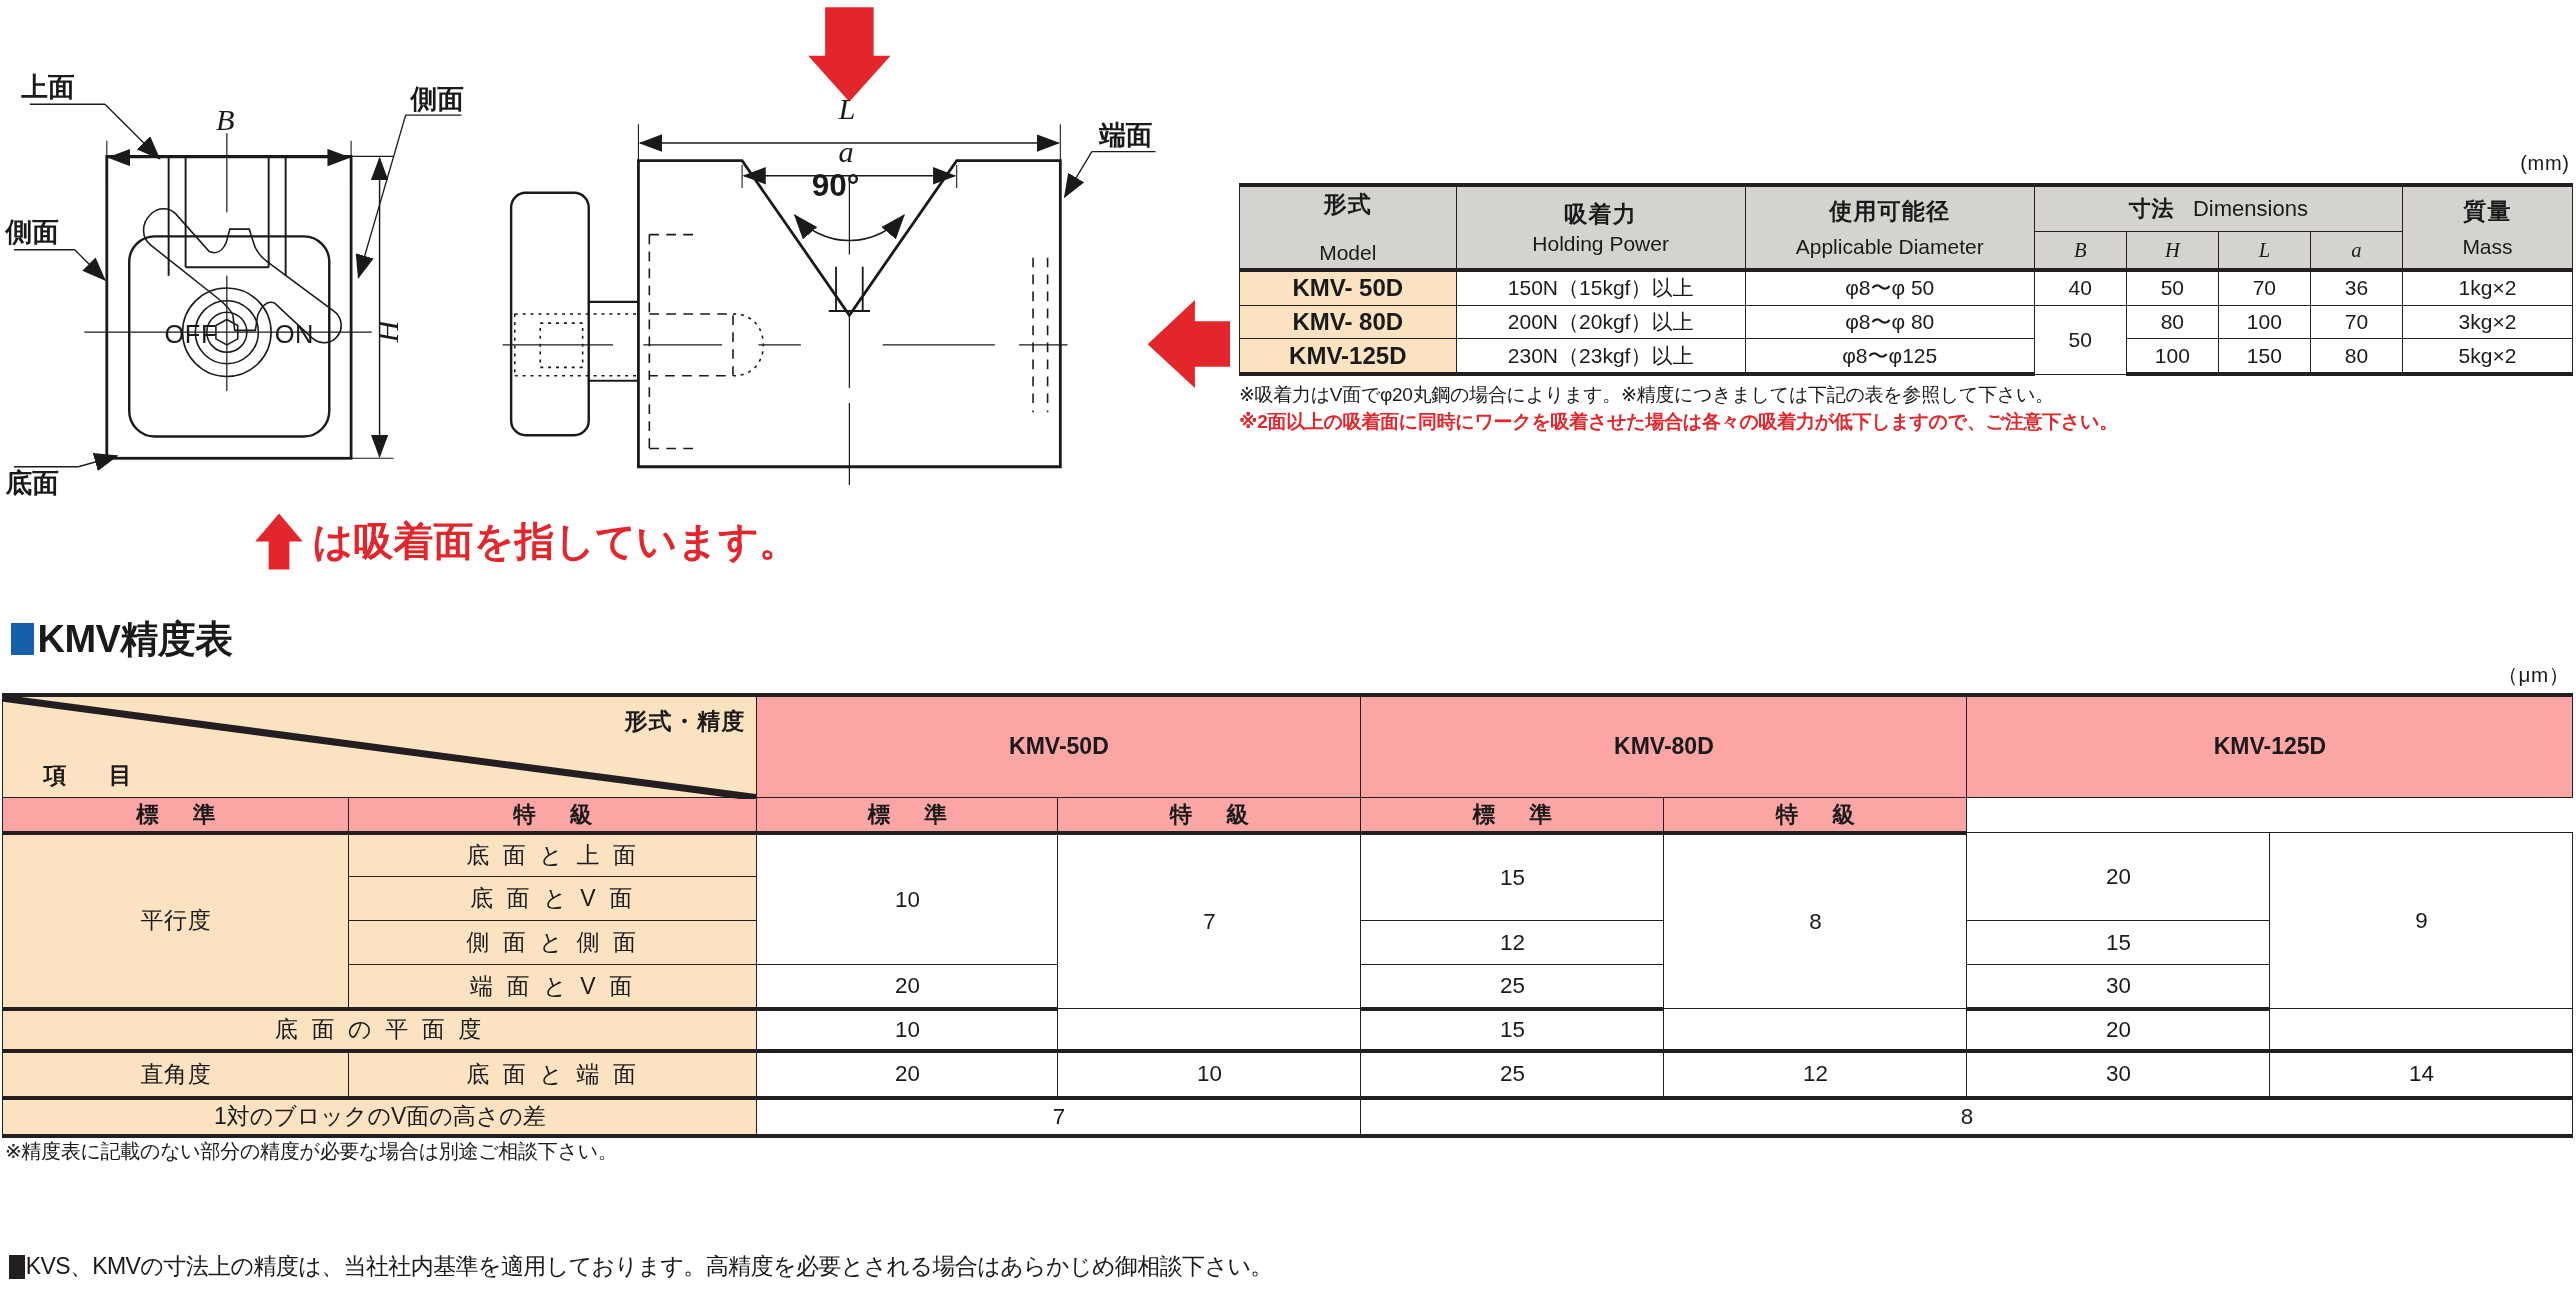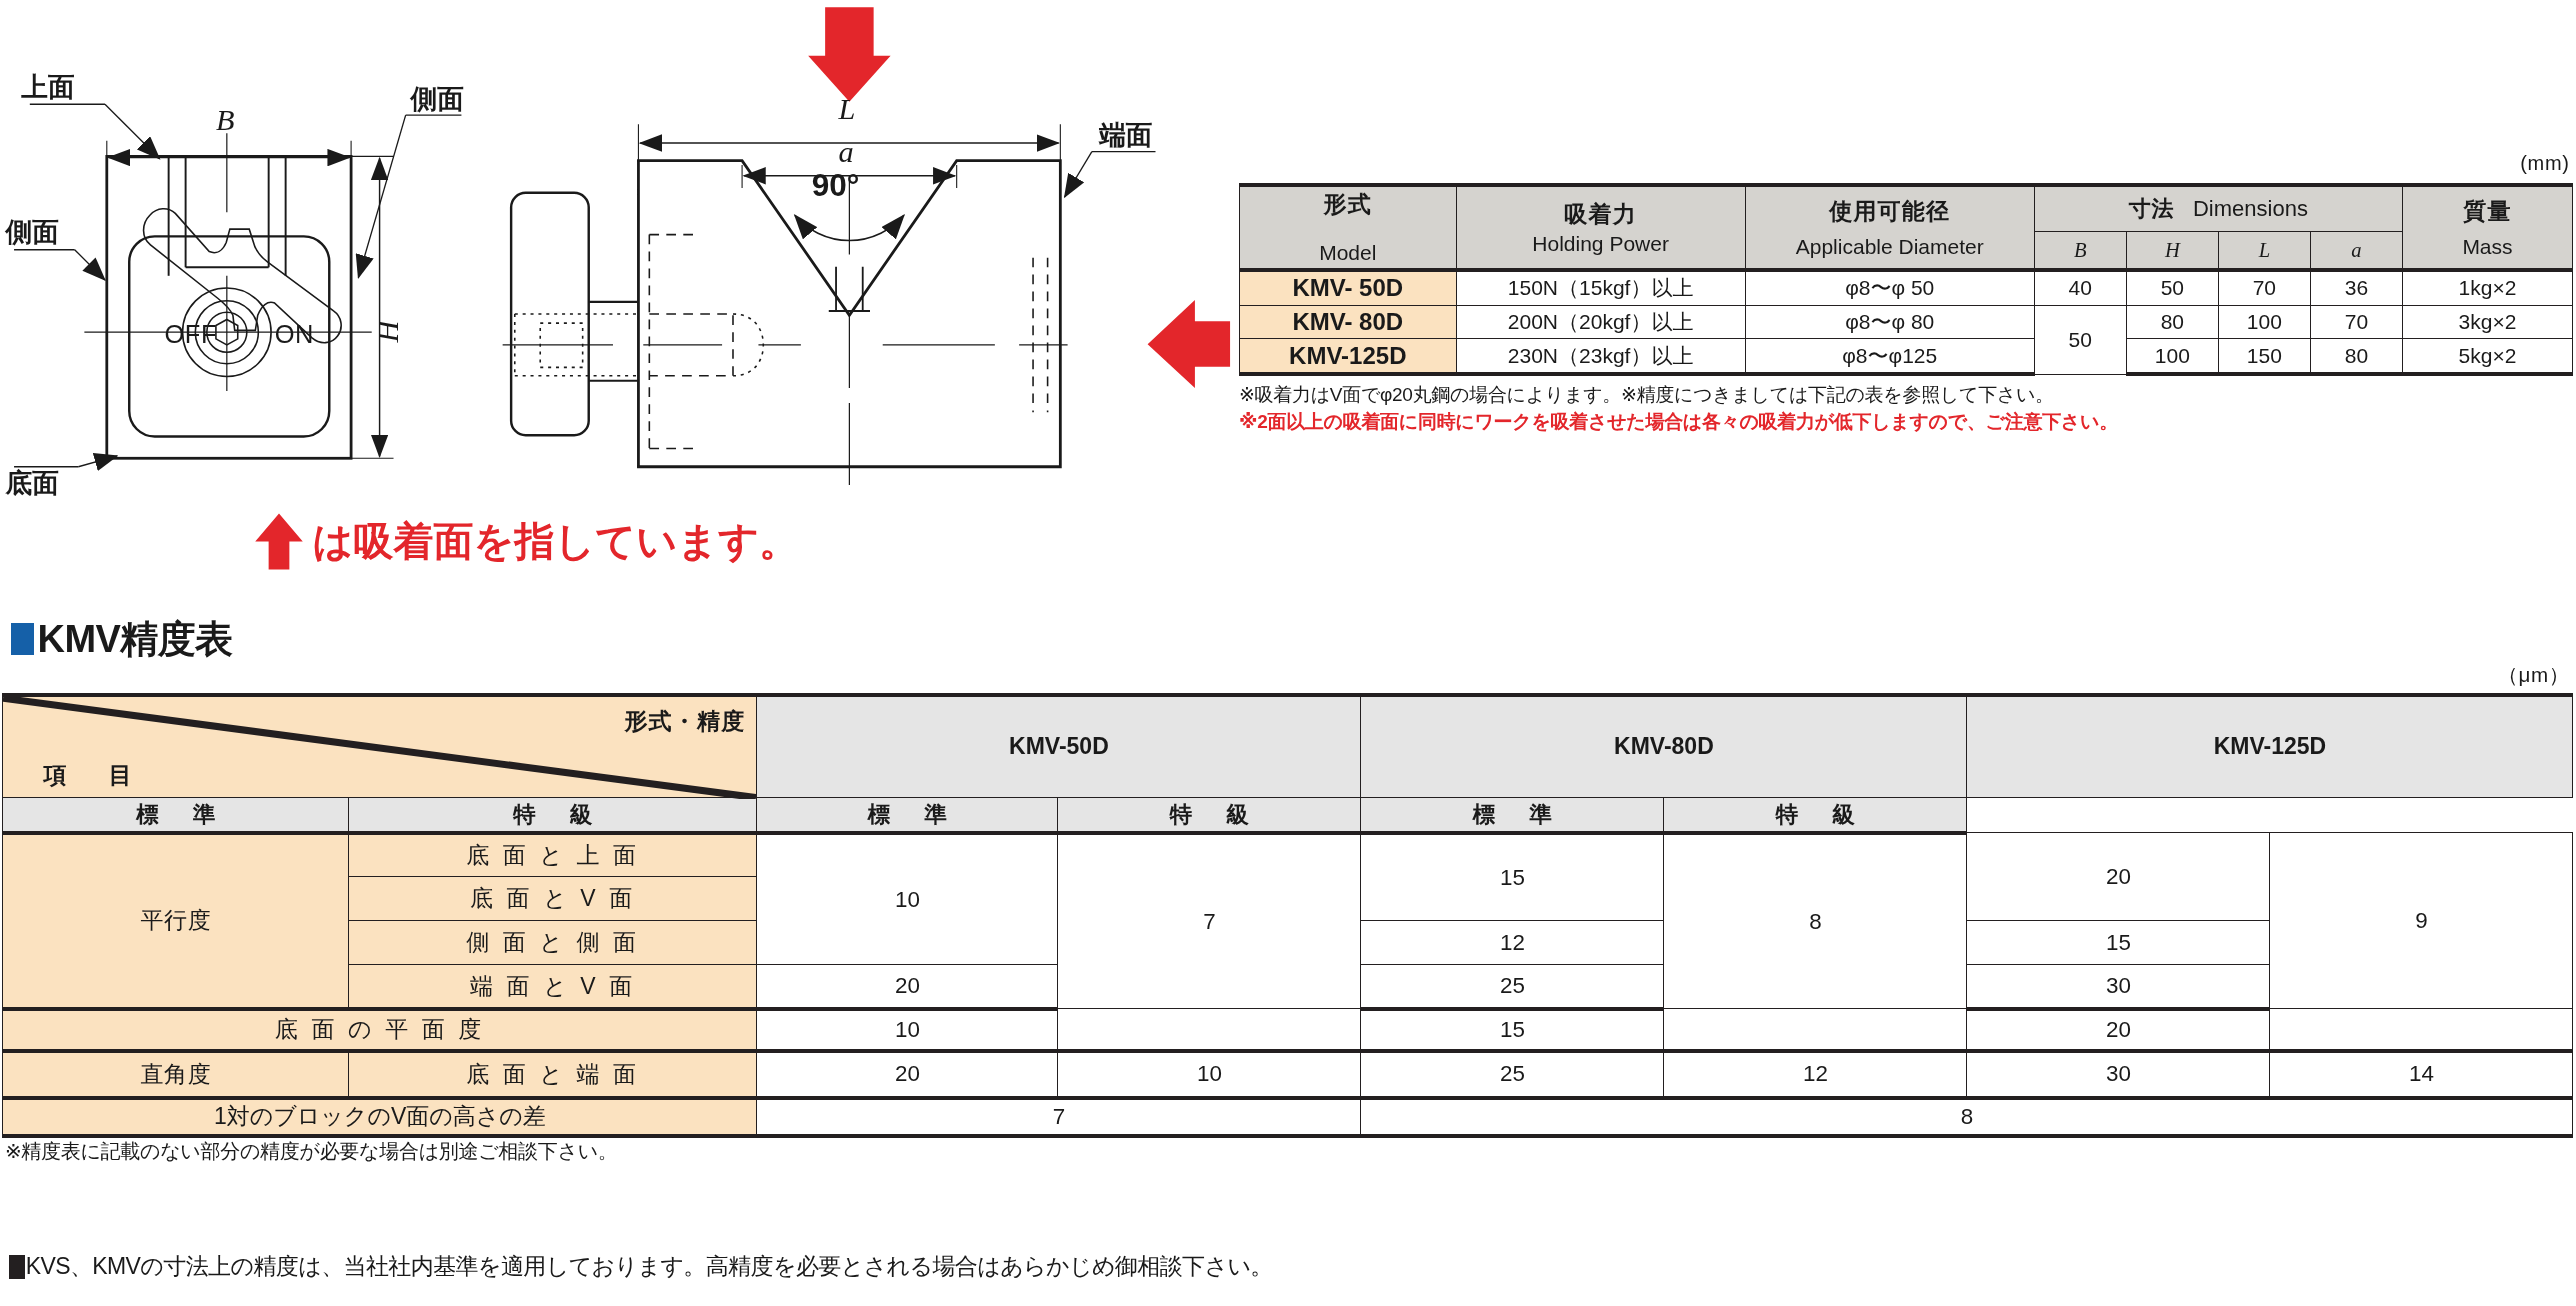--- a/index.html
+++ b/index.html
@@ -44,21 +44,21 @@
   #acc-title .sq { width:23px; height:32px; background:#1560a8; margin-right:3.6px; }
   #acc-title .tx { font-size:38px; font-weight:bold; letter-spacing:-0.6px; line-height:1; }
   #acc-unit { position:absolute; right:6px; top:661px; font-size:20.6px; letter-spacing:0.6px; }
 
   #acc-wrap { position:absolute; left:2.4px; top:693px; width:2571px; }
   table.acc { border-collapse:collapse; width:2571px; table-layout:fixed; }
   table.acc td, table.acc th {
     border:1.2px solid #231f20; text-align:center; vertical-align:middle;
     font-size:22px; background:#ffffff; padding:1.2px;
   }
-  table.acc .hd { background:#e5e5e5; font-weight:bold; }
+  table.acc .hd { background:#fca5a5; font-weight:bold; }
   table.acc .lbl { background:#fbe2c0; font-size:23px; letter-spacing:3.6px; }
   table.acc .lbl-tight { background:#fbe2c0; font-size:23px; letter-spacing:0px; }
   table.acc .grp { background:#fbe2c0; font-size:23px; letter-spacing:0.6px; }
   table.acc .model { font-size:23px; font-weight:bold; letter-spacing:0px; }
   table.acc .grade { font-size:22.4px; font-weight:bold; letter-spacing:6px; text-indent:6px; }
   table.acc .num { font-size:22.4px; }
   table.acc .thicktop { border-top:4.2px solid #231f20; }
   table.acc .thickbot { border-bottom:4.2px solid #231f20; }
   #corner { position:relative; padding:0 !important; height:102px; background:#fbe2c0; }
   #corner .diag { position:absolute; inset:0; }

